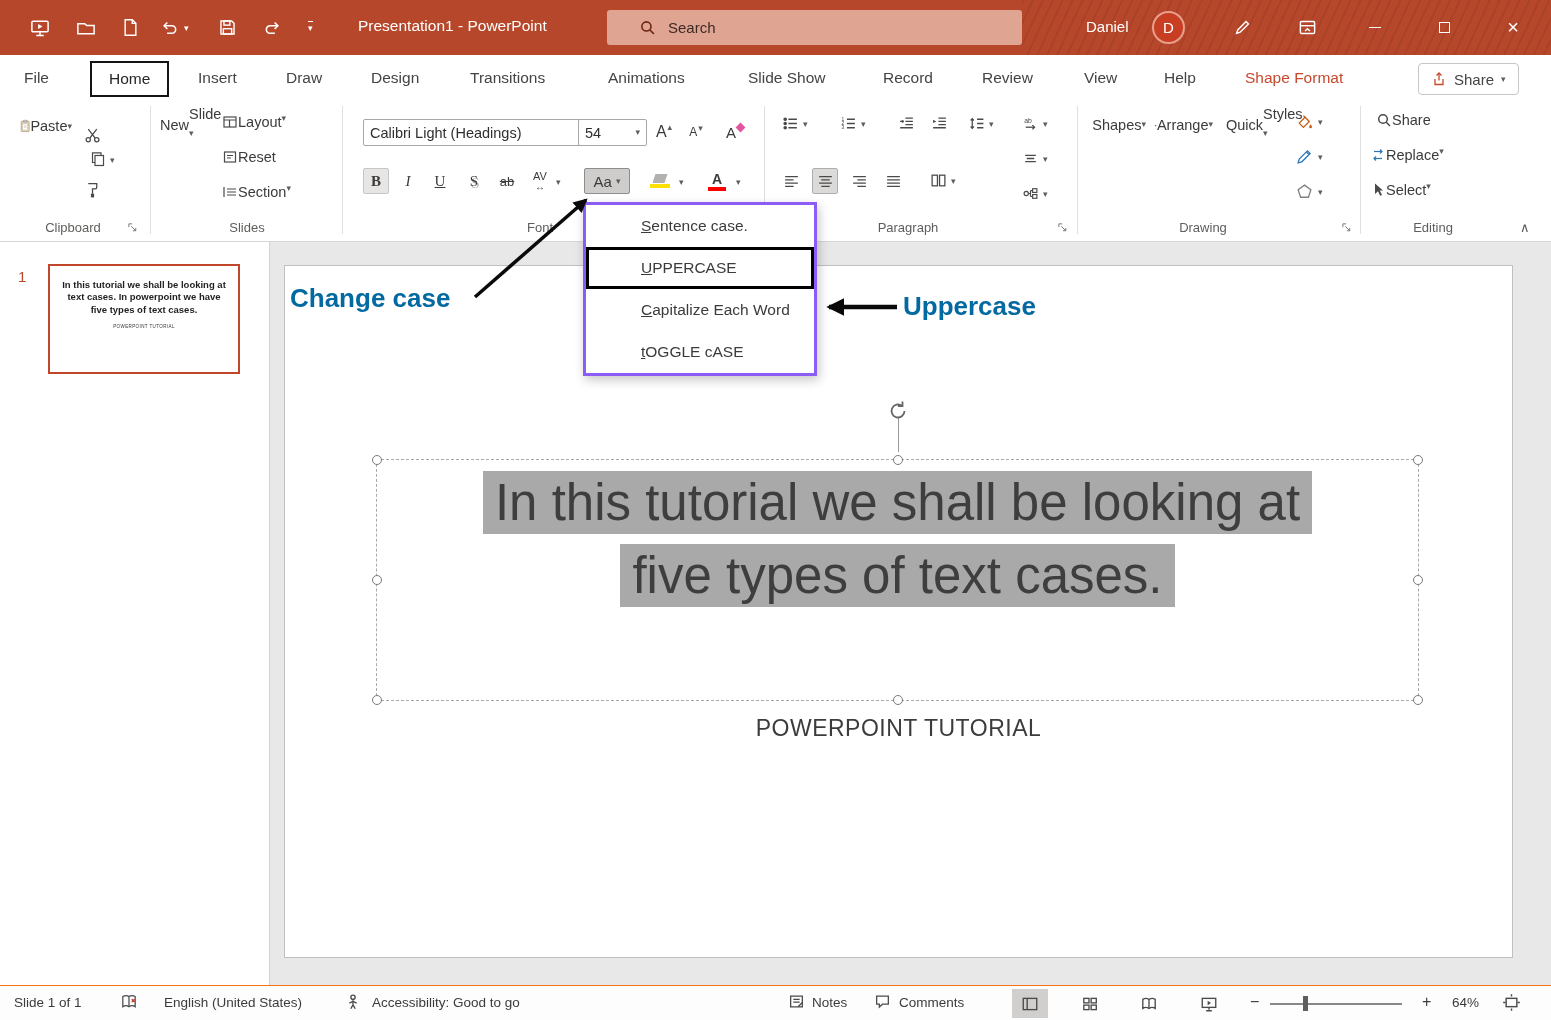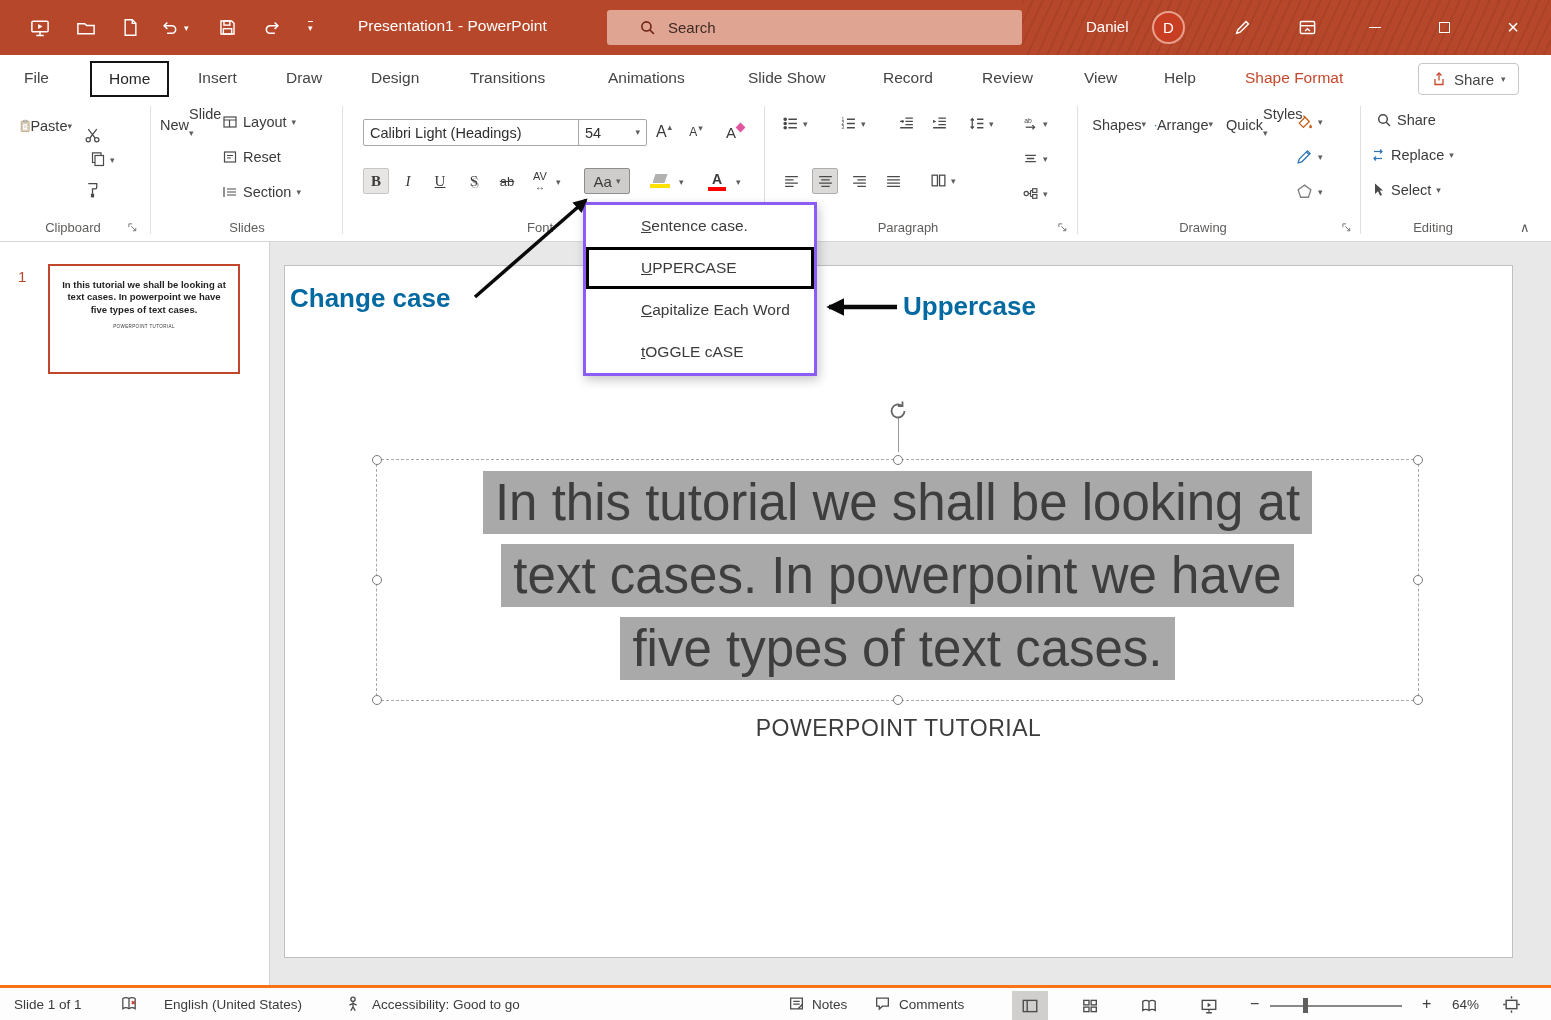--- a/index.html
+++ b/index.html
@@ -28,21 +28,21 @@
   .rtab-ctx{color:#c6492d}
   .share-btn{position:absolute;left:1418px;top:8px;height:32px;border:1px solid #c8c6c4;border-radius:4px;
     display:flex;align-items:center;gap:7px;padding:0 12px;font-size:15px;color:#444;background:#fff}
   .share-btn .ic{color:#c6492d}
   
   .ribbon{position:absolute;left:0;top:100px;width:1551px;height:142px;background:#fff;border-bottom:1px solid #d8d6d4}
   .rsep{position:absolute;top:6px;height:128px;width:1px;background:#e1dfdd}
   .glabel{position:absolute;top:120px;font-size:13px;color:#605e5c;text-align:center}
   .bigbtn{position:absolute;top:6px;display:flex;flex-direction:row;align-items:center;font-size:14.5px;color:#3b3b3b}
   .bigbtn .txt{margin-top:4px;line-height:17px}
-  .smallbtn{position:absolute;display:flex;align-items:center;gap:5px;font-size:14.5px;color:#3b3b3b;white-space:nowrap}
+  .smallbtn{position:absolute;display:flex;font-size:14.5px;color:#3b3b3b;white-space:nowrap}
   .combo{position:absolute;height:27px;border:1px solid #a9a7a5;border-radius:2px;background:#fff;
     display:flex;align-items:center;font-size:14.5px;color:#2f2f2f;padding:0 6px}
   .combo .cv{margin-left:auto}
   .btn24{position:absolute;width:26px;height:26px;display:flex;align-items:center;justify-content:center;font-size:15px;color:#3b3b3b;border-radius:2px}
   .serif{font-family:"Liberation Serif",serif}
   .pressed{background:#cfcdcb;border:1px solid #908e8c}
   .subtle{background:#e8e6e4;border:1px solid #c8c6c4}
   .colorbar{display:block;height:4px;margin-top:1px}
   .launcher{position:absolute;top:121px}
   
@@ -63,21 +63,21 @@
   .canvas{position:absolute;left:270px;top:242px;width:1281px;height:743px;background:#e8e8e8}
   .slide{position:absolute;left:14px;top:23px;width:1229px;height:693px;background:#fff;border:1px solid #c0c0c0}
   .textbox{position:absolute;left:91px;top:193px;width:1043px;height:242px;border:1.5px dashed #a9a9a9;padding-top:6px}
   .slide-line{height:73px;display:flex;align-items:center;justify-content:center}
   .hl{font-size:51px;background:#a9a9a9;color:#3e3e3e;padding:2px 12px;white-space:nowrap}
   .handle{position:absolute;width:10px;height:10px;border-radius:50%;background:#fff;border:1.5px solid #7a7a7a}
   .rot-line{position:absolute;left:50%;top:-42px;width:1px;height:34px;background:#9a9a9a}
   .rot{position:absolute;left:calc(50% - 12px);top:-62px;color:#666}
   .slide-subtitle{position:absolute;left:0;top:449px;width:100%;text-align:center;font-size:23px;color:#3c3c3c;letter-spacing:.5px}
   
-  .statusbar{position:absolute;left:0;top:985px;width:1551px;height:35px;background:#fdfdfd;border-top:3px solid #f97316;font-size:13.5px;color:#3b3b3b}
+  .statusbar{position:absolute;left:0;top:985px;width:1551px;height:35px;background:#fdfdfd;border-top:1px solid #f97316;font-size:13.5px;color:#3b3b3b}
   .sb-item{position:absolute;top:9px;white-space:nowrap}
   .sb-ic{position:absolute;top:7px}
   .sbtn{position:absolute;top:3px;width:36px;height:29px;display:flex;align-items:center;justify-content:center}
   .sbtn.sel{background:#d1cfcd}
   .zoom-track{position:absolute;left:1270px;top:17px;width:132px;height:2px;background:#8a8886}
   .zoom-thumb{position:absolute;left:1303px;top:10px;width:5px;height:15px;background:#605e5c}
 </style>
 </head>
 <body>
 
@@ -720,23 +720,20 @@
       <span class="handle" style="right:-5px;top:-5px"></span>
       <span class="handle" style="left:-5px;top:calc(50% - 5px)"></span>
       <span class="handle" style="right:-5px;top:calc(50% - 5px)"></span>
       <span class="handle" style="left:-5px;bottom:-5px"></span>
       <span class="handle" style="left:calc(50% - 5px);bottom:-5px"></span>
       <span class="handle" style="right:-5px;bottom:-5px"></span>
       <div class="slide-line">
           <span class="hl">In this tutorial we shall be looking at</span>
         </div>
       <div class="slide-line">
-          <span class="hl">text cases. In powerpoint we have</span>
-        </div>
-      <div class="slide-line">
           <span class="hl">five types of text cases.</span>
         </div>
     </div>
     <div class="slide-subtitle">POWERPOINT TUTORIAL</div>
   </div>
 </div>
 
 <div class="case-menu">
   <div class="menu-item">Sentence case.</div>
   <div class="menu-item boxed">UPPERCASE</div>

